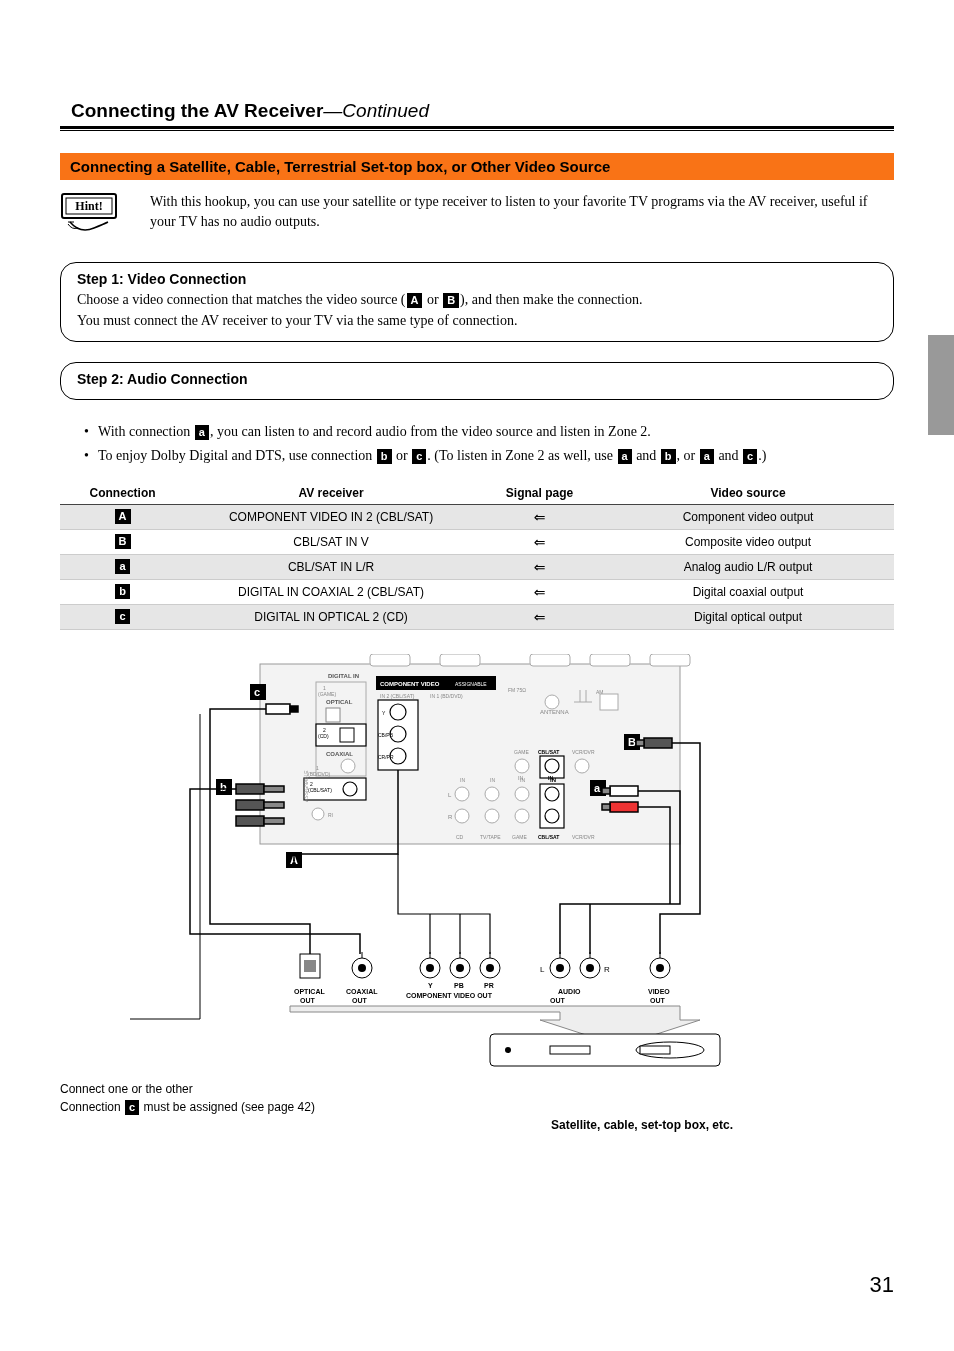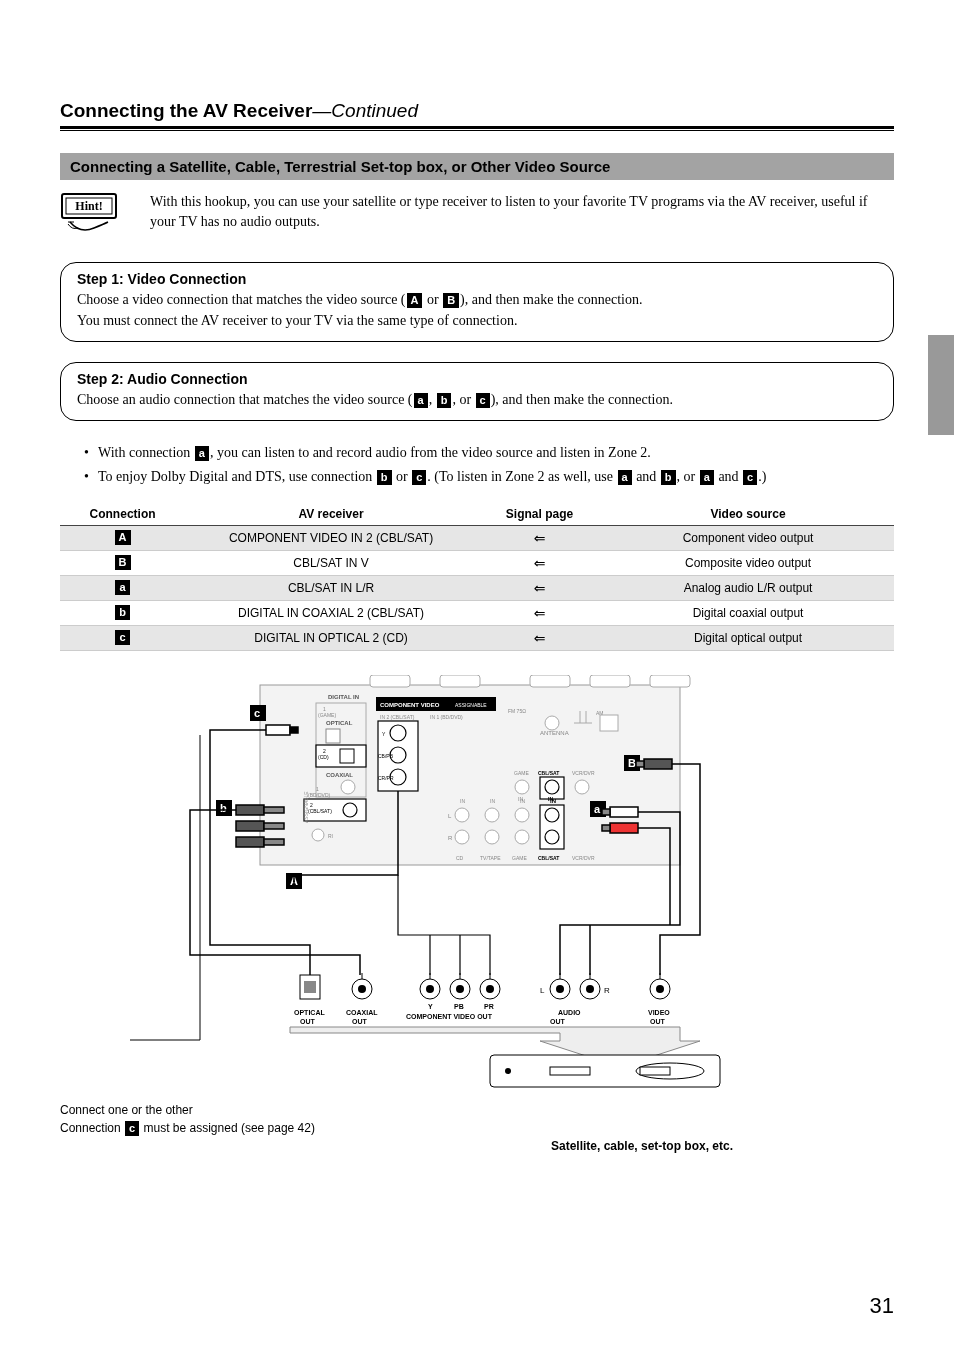--- a/index.html
+++ b/index.html
@@ -19,31 +19,32 @@
     top: 335px;
     width: 26px;
     height: 100px;
     background: #999;
   }
   h1 {
     font-family: Arial, Helvetica, sans-serif;
     font-weight: bold;
     font-size: 19px;
     margin-bottom: 4px;
+    margin-left: 11px;
   }
   h1 .continued { font-style: italic; font-weight: normal; }
   .title-rule {
     border: none;
     border-top: 3px solid #000;
     border-bottom: 1px solid #000;
     height: 5px;
     margin-bottom: 22px;
   }
   .section-bar {
-    background: #a3a3a3;
+    background: #f97316;
     font-family: Arial, Helvetica, sans-serif;
     font-weight: bold;
     font-size: 15px;
     padding: 5px 10px;
     margin-bottom: 12px;
   }
   .hint-row { display: flex; align-items: flex-start; gap: 32px; margin-bottom: 18px; }
   .hint-icon { flex: 0 0 auto; }
   .hint-text { font-size: 14px; line-height: 1.4; }
   .step-box {
@@ -129,23 +130,20 @@
 <div class="step-box">
   <div class="step-title">Step 1: Video Connection</div>
   <div class="step-body">
     <span>Choose a video connection that matches the video source (</span><span class="chip">A</span><span> or </span><span class="chip">B</span><span>), and then make the connection.</span><br>
     <span>You must connect the AV receiver to your TV via the same type of connection.</span>
   </div>
 </div>
 
 <div class="step-box">
   <div class="step-title">Step 2: Audio Connection</div>
-  <div class="step-body">
-    <span>Choose an audio connection that matches the video source (</span><span class="chip">a</span><span>, </span><span class="chip">b</span><span>, or </span><span class="chip">c</span><span>), and then make the connection.</span>
-  </div>
 </div>
 
 <ul class="bullets">
   <li>
     <span>With connection </span><span class="chip">a</span><span>, you can listen to and record audio from the video source and listen in Zone 2.</span>
   </li>
   <li>
     <span>To enjoy Dolby Digital and DTS, use connection </span><span class="chip">b</span><span> or </span><span class="chip">c</span><span>. (To listen in Zone 2 as well, use </span><span class="chip">a</span><span> and </span><span class="chip">b</span><span>, or </span><span class="chip">a</span><span> and </span><span class="chip">c</span><span>.)</span>
   </li>
 </ul>

